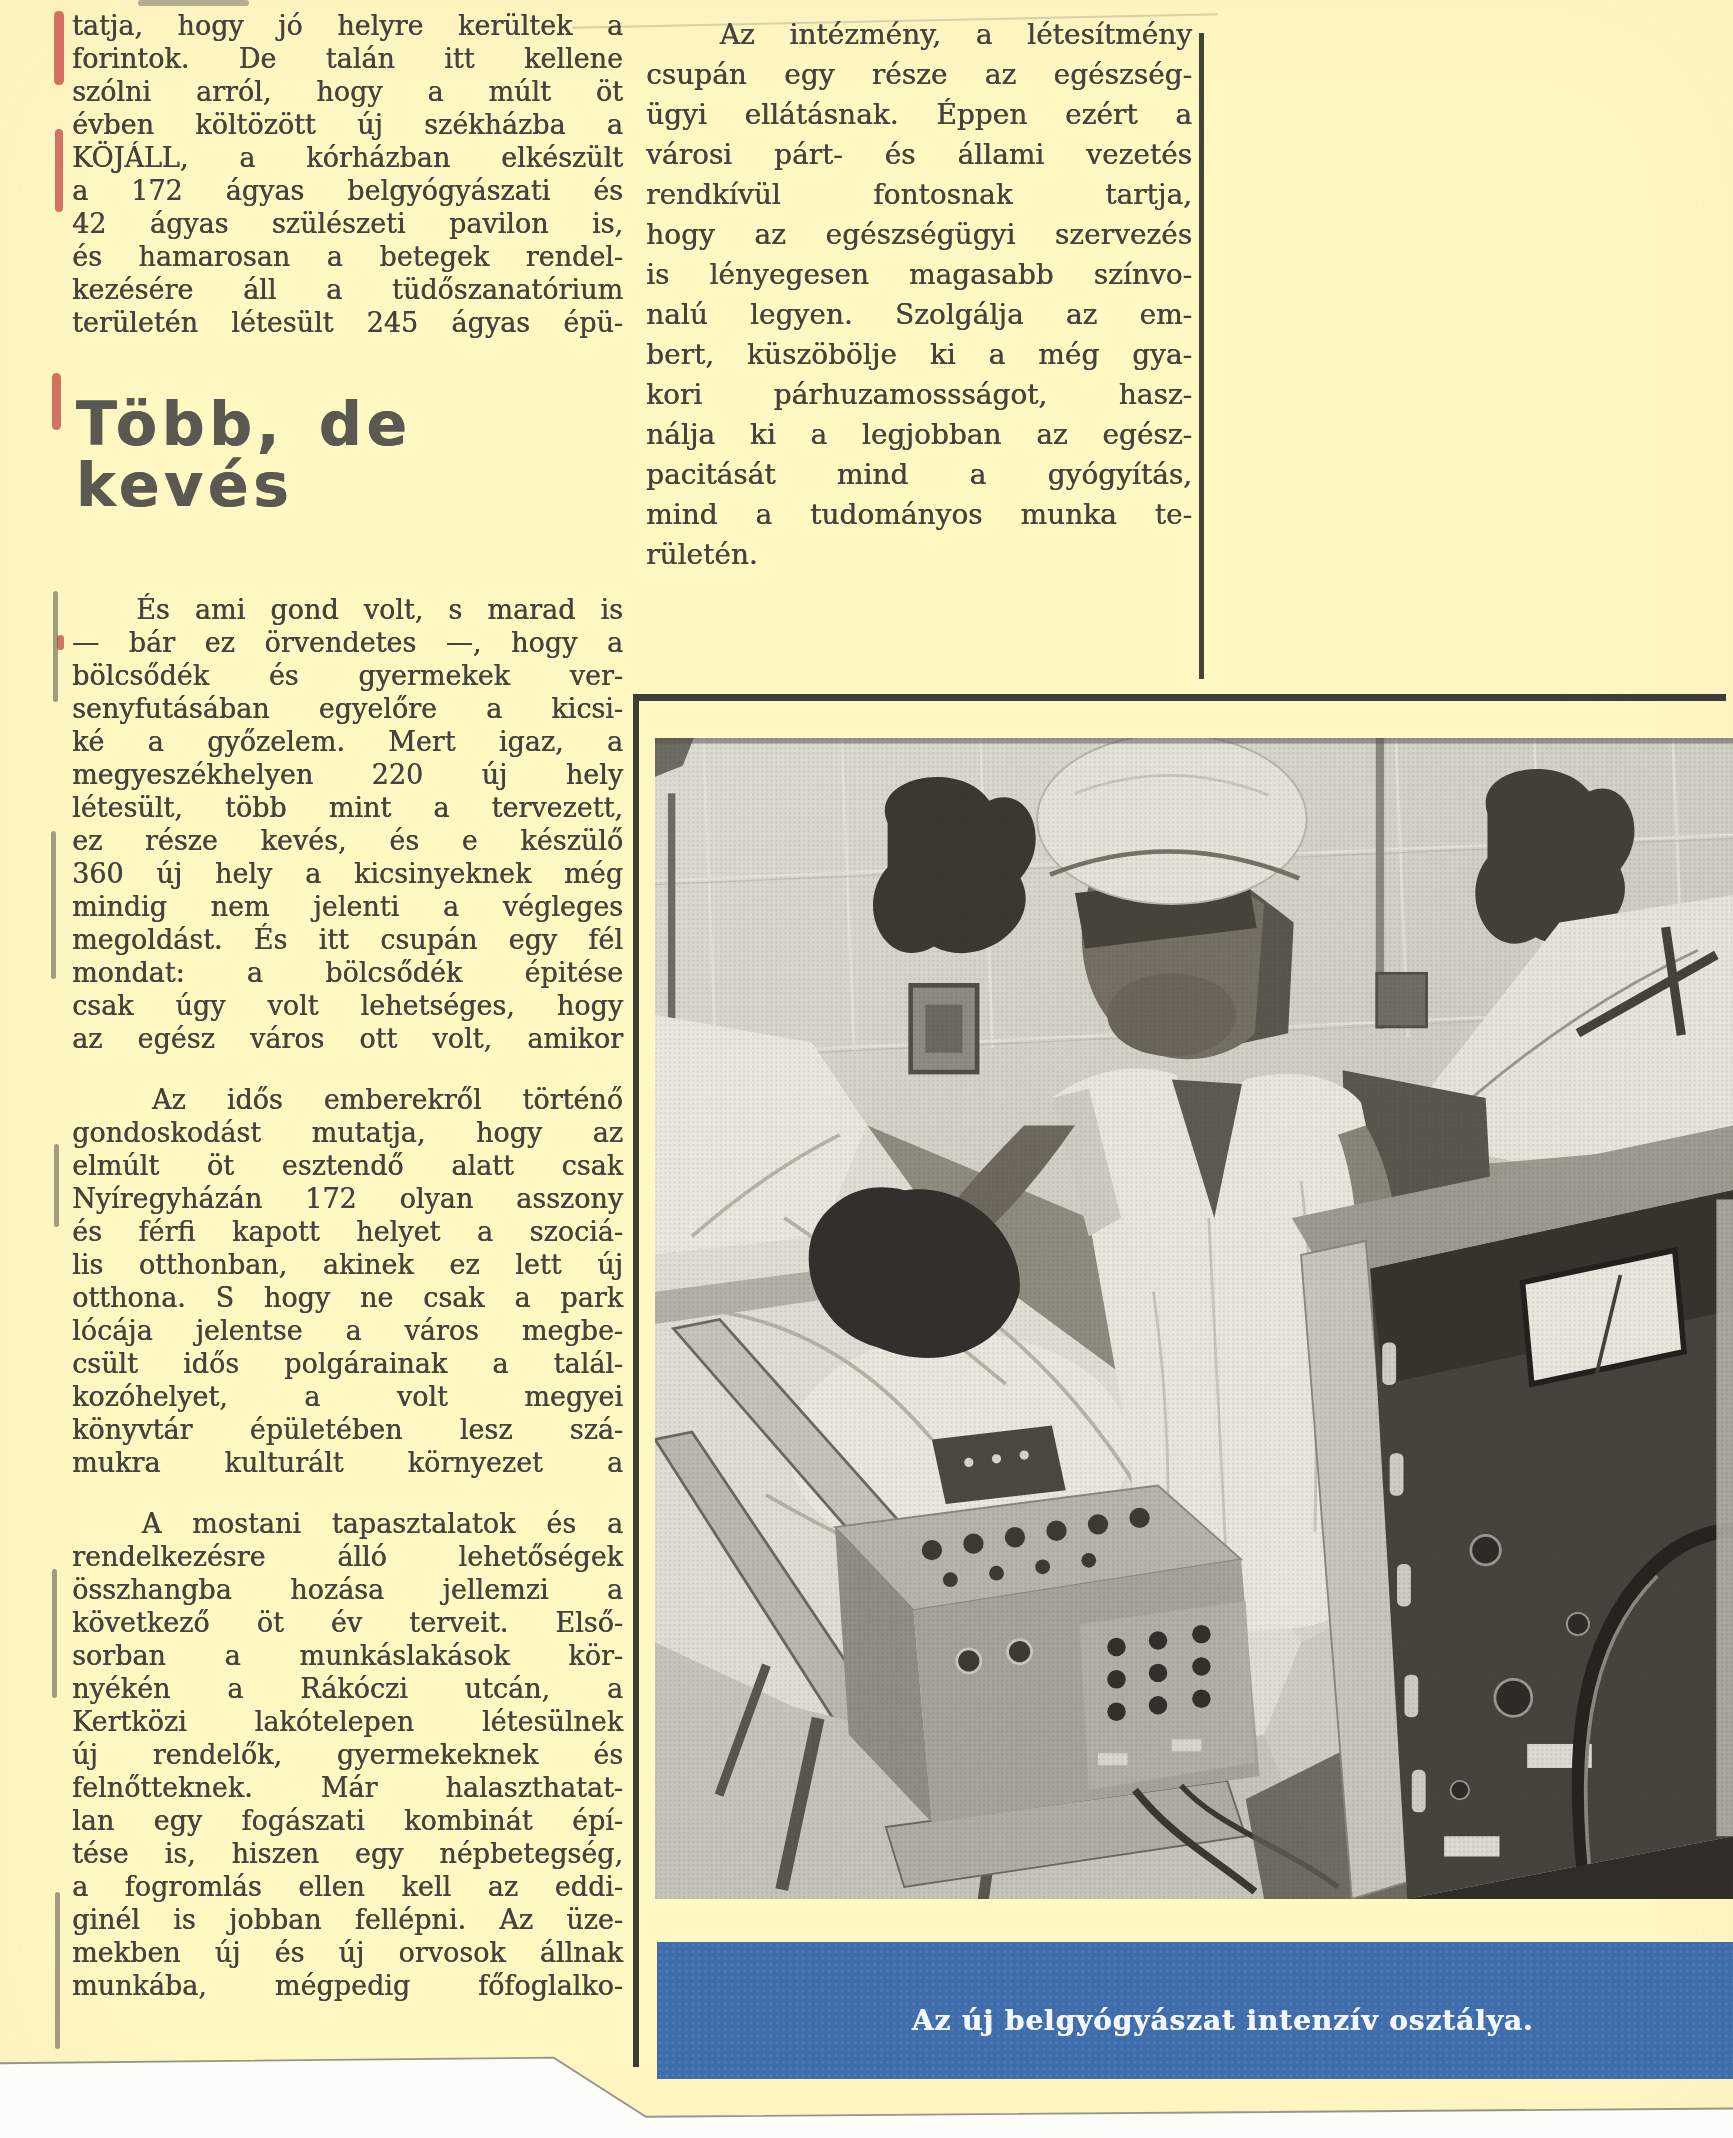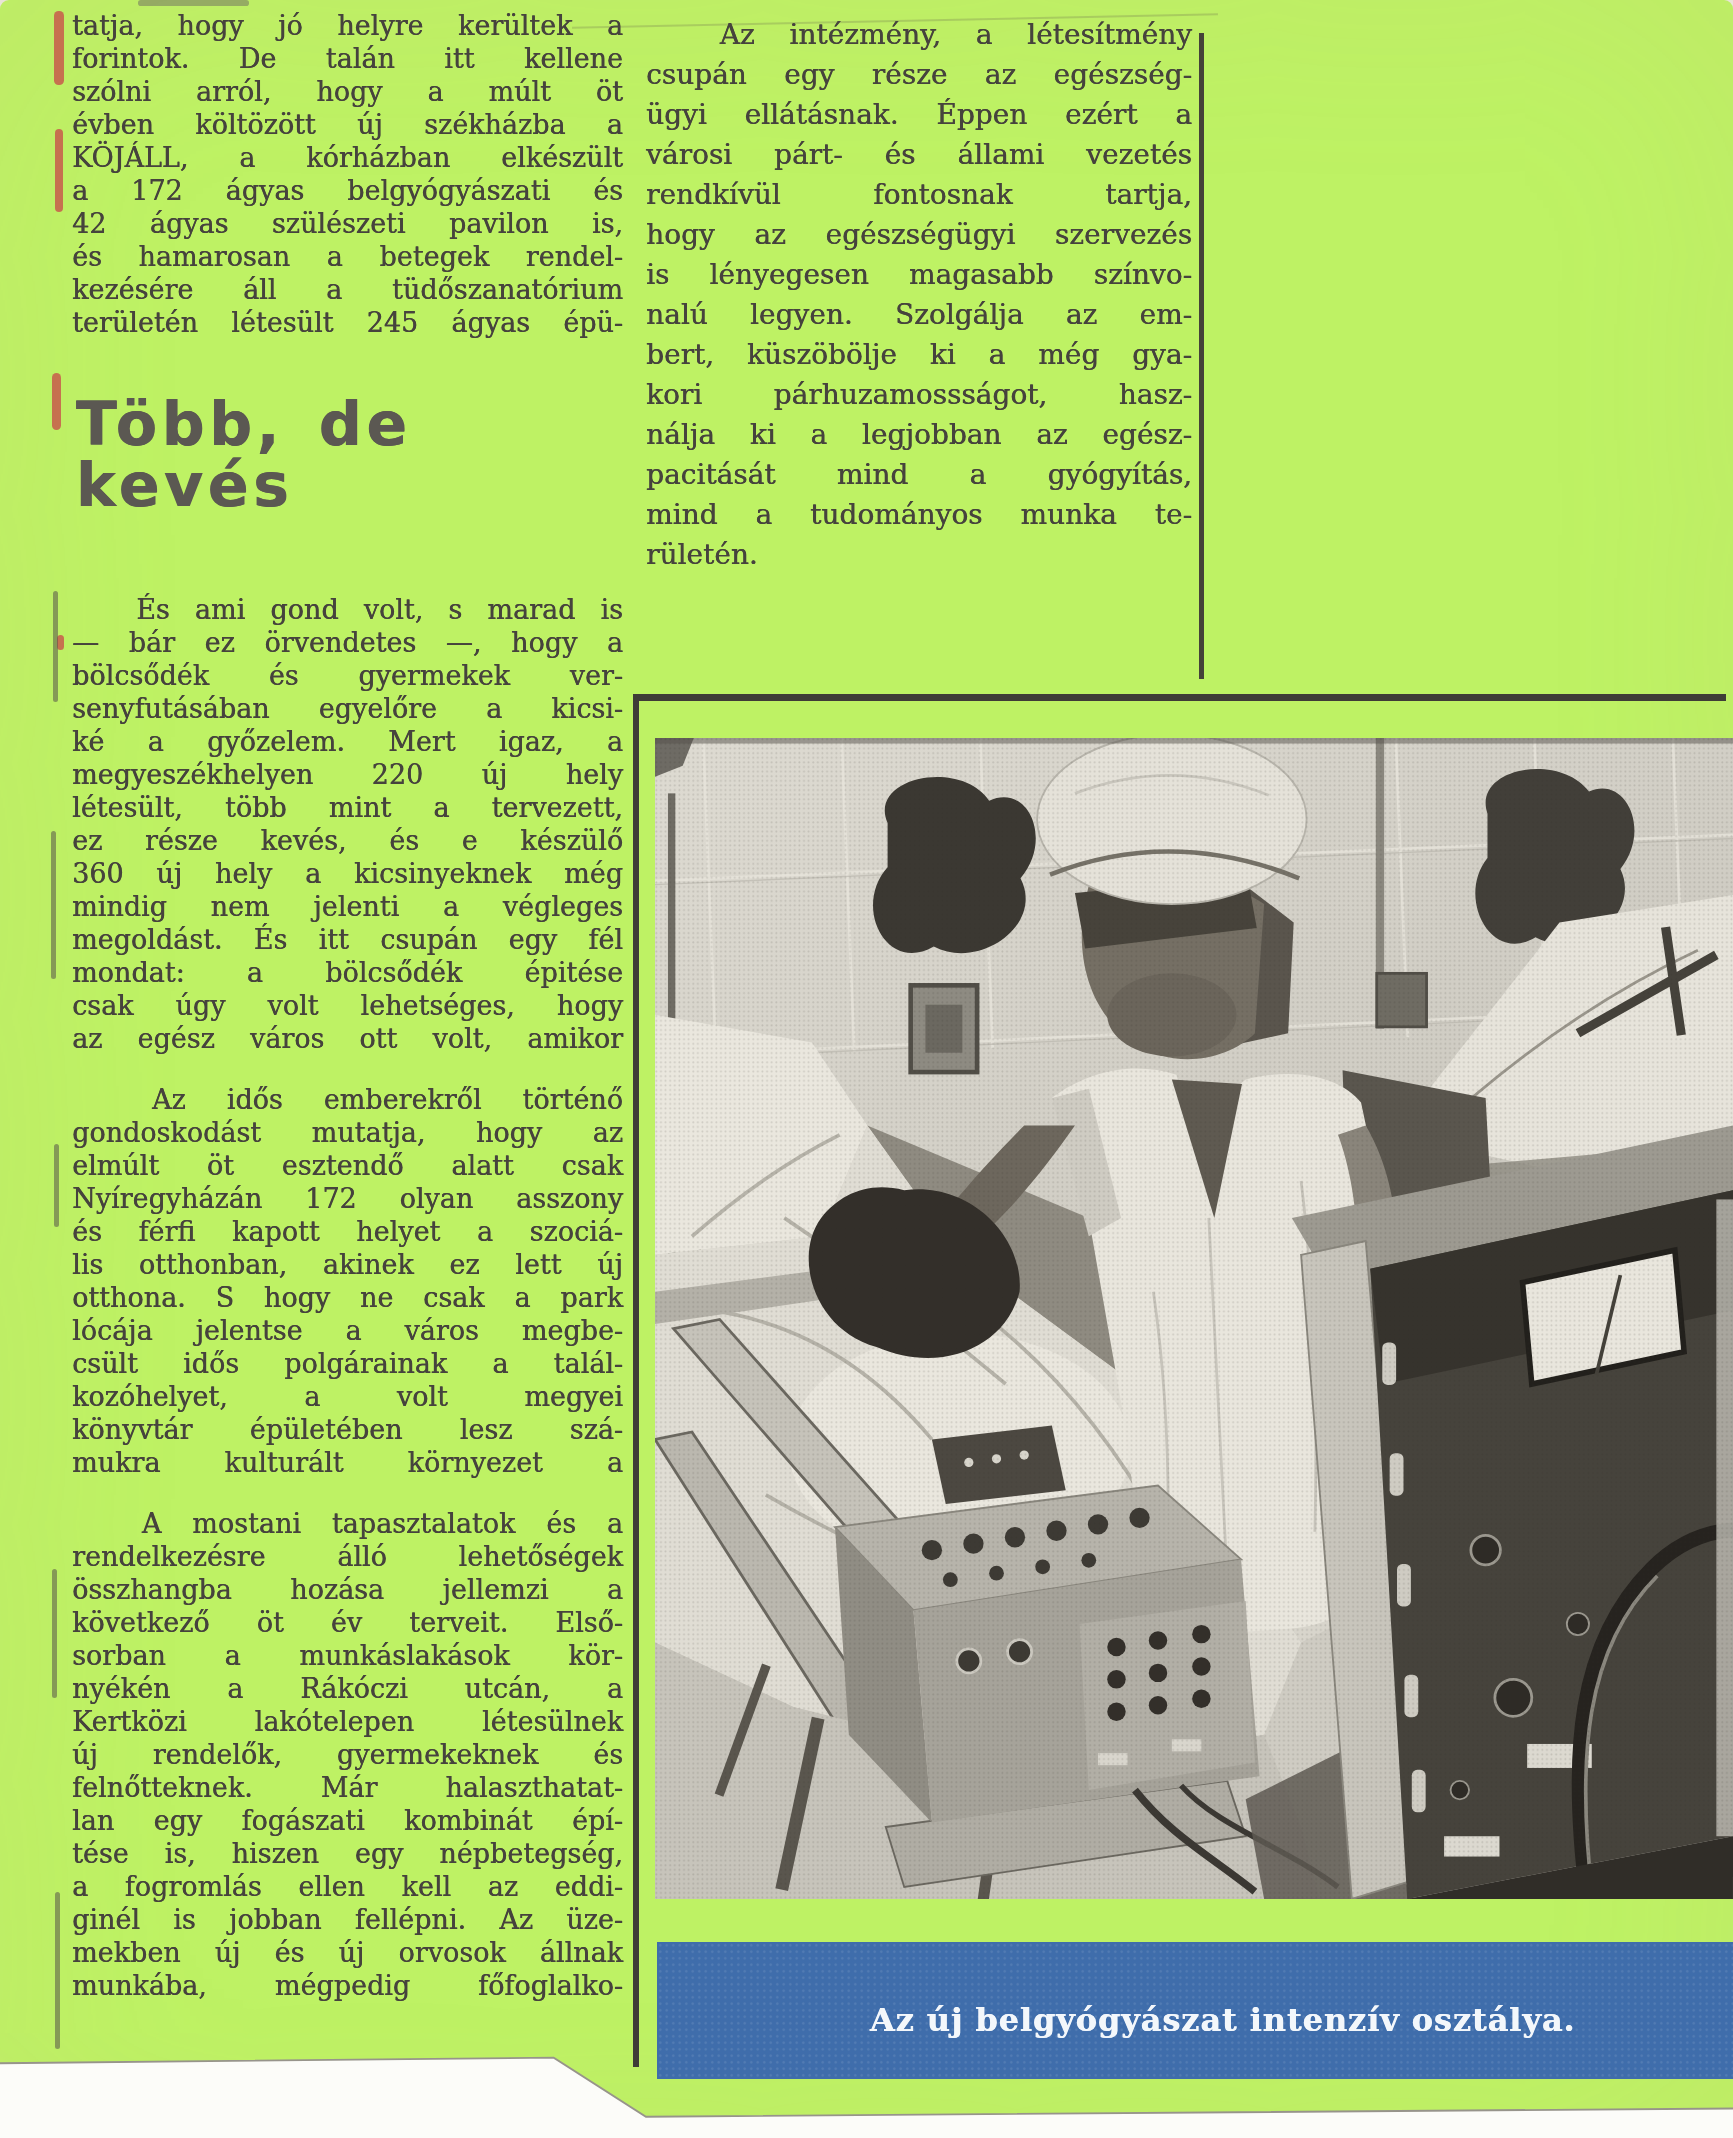--- a/index.html
+++ b/index.html
@@ -44,34 +44,34 @@
   .photo svg{display:block;}
   
   .caption-box{
     position:absolute;left:657px;top:1942px;width:1076px;height:137px;
     display:flex;align-items:center;justify-content:center;
     background-image:radial-gradient(rgba(255,255,255,0.10) 0.9px,rgba(255,255,255,0) 1.5px);
     background-size:6.5px 6.5px;
   }
   .caption-text{
     font-family:"DejaVu Serif","Liberation Serif",serif;
-    font-weight:bold;font-size:32px;letter-spacing:0.9px;
+    font-weight:bold;font-size:28px;letter-spacing:0.9px;
     padding-left:55px;text-shadow:0.5px 0 0 currentColor;margin-top:19px;
   }
   
   .red-mark{position:absolute;border-radius:4.6px;opacity:0.82;}
   .edge-dark{position:absolute;background:#55524b;opacity:0.55;border-radius:2.8px;}
   .smudge{position:absolute;background:#6b6862;opacity:0.5;border-radius:2.8px;}
   .crease{position:absolute;background:rgba(90,85,75,0.22);}
   .paper-cut{position:absolute;left:0;top:2030px;}
 </style>
 </head>
 <body>
 
-<div class="page" style="background: #bef264; border-radius: 9px;">
+<div class="page" style="background: #fef9c3;">
 
   <div class="col col-left" style="color: rgb(70, 67, 61);">
       <div class="para">
         <div class="tline"><span>tatja,</span><span>hogy</span><span>jó</span><span>helyre</span><span>kerültek</span><span>a</span></div>
         <div class="tline"><span>forintok.</span><span>De</span><span>talán</span><span>itt</span><span>kellene</span></div>
         <div class="tline"><span>szólni</span><span>arról,</span><span>hogy</span><span>a</span><span>múlt</span><span>öt</span></div>
         <div class="tline"><span>évben</span><span>költözött</span><span>új</span><span>székházba</span><span>a</span></div>
         <div class="tline"><span>KÖJÁLL,</span><span>a</span><span>kórházban</span><span>elkészült</span></div>
         <div class="tline"><span>a</span><span>172</span><span>ágyas</span><span>belgyógyászati</span><span>és</span></div>
         <div class="tline"><span>42</span><span>ágyas</span><span>szülészeti</span><span>pavilon</span><span>is,</span></div>

